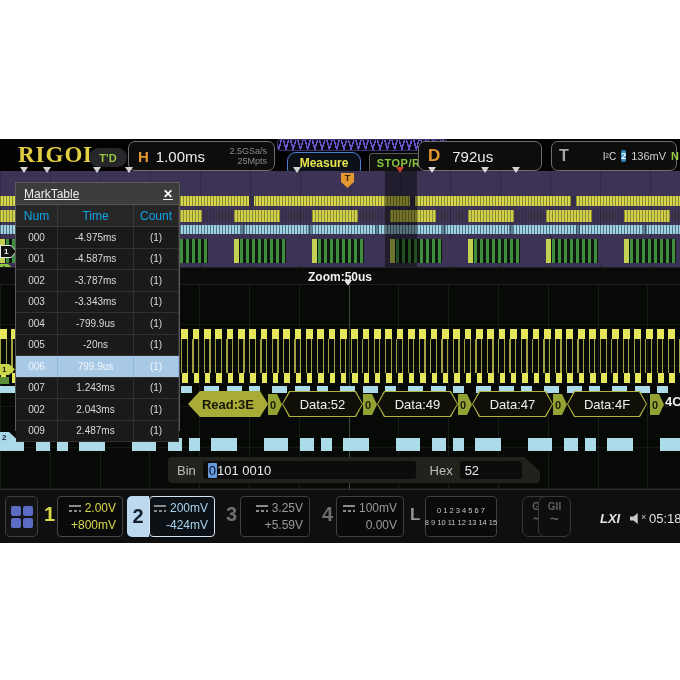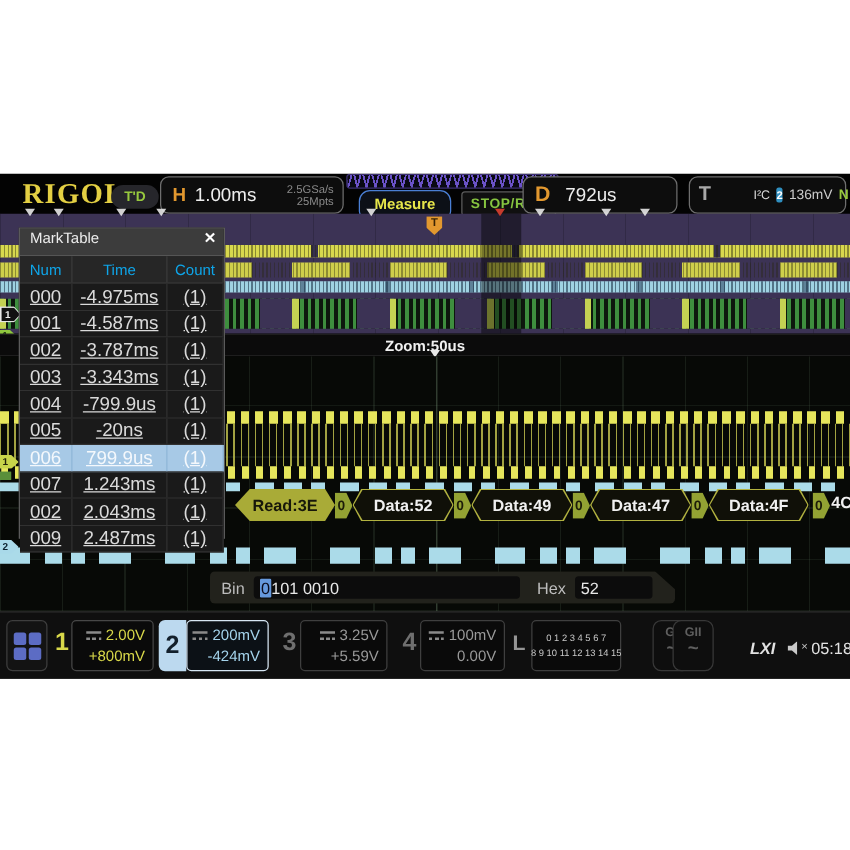--- a/index.html
+++ b/index.html
@@ -69,21 +69,21 @@
   .cy-lo{position:absolute;left:0;right:0;top:153px;height:13px;
     background:repeating-linear-gradient(90deg,#abdbe9 0 24px,transparent 24px 36px,#abdbe9 36px 50px,transparent 50px 57px,#abdbe9 57px 68px,transparent 68px 79px,#abdbe9 79px 105px,transparent 105px 132px);}
 
   
   .read-box{position:absolute;left:188px;top:106px;width:80px;height:26px;background:#a9ab37;
     clip-path:polygon(0 50%,12px 0,calc(100% - 8px) 0,100% 50%,calc(100% - 8px) 100%,12px 100%);
     color:#17170a;font-weight:bold;font-size:13px;display:flex;align-items:center;justify-content:center;}
   .dbox{position:absolute;top:106px;height:26px;}
   .dbox .shell{position:absolute;inset:0;background:#b2b240;clip-path:polygon(7px 0,calc(100% - 7px) 0,100% 50%,calc(100% - 7px) 100%,7px 100%,0 50%);}
   .dbox .inner{position:absolute;inset:1px;background:#101008;clip-path:polygon(7px 0,calc(100% - 7px) 0,100% 50%,calc(100% - 7px) 100%,7px 100%,0 50%);
-    color:#f0f0f0;font-weight:bold;font-size:13px;display:flex;align-items:center;justify-content:center;text-align:right;}
+    color:#f0f0f0;font-weight:normal;font-size:13px;display:flex;align-items:center;justify-content:center;text-align:right;}
   .sep0{position:absolute;top:109px;width:14px;height:21px;background:#93a233;clip-path:polygon(0 0,9px 0,14px 50%,9px 100%,0 100%);
     color:#1c1c08;font-weight:bold;font-size:11px;display:flex;align-items:center;justify-content:flex-start;padding-left:2px;box-sizing:border-box;}
   .tail{position:absolute;left:665px;top:109px;color:#f0f0f0;font-weight:bold;font-size:13px;}
 
   
   .bin-bar{position:absolute;left:168px;top:172px;width:372px;height:26px;background:#22221c;border-radius:4px;
     clip-path:polygon(0 0,calc(100% - 16px) 0,100% 55%,100% 100%,0 100%);display:flex;align-items:center;}
   .bh-label{color:#bdbdbd;font-size:13px;margin:0 7px 0 9px;}
   .bh-field{height:18px;background:#0c0c0c;border-radius:3px;display:flex;align-items:center;color:#e8e8e8;font-size:13px;padding:0 5px;}
   .bin-field{width:240px;}
@@ -97,27 +97,27 @@
   .tag{position:absolute;left:0;height:9px;width:13px;clip-path:polygon(0 0,8px 0,13px 50%,8px 100%,0 100%);color:#13200a;font-size:7px;font-weight:bold;line-height:9px;padding-left:2px;box-sizing:border-box;}
   .tag-g{top:125px;background:#8fc63e;}
   .tag-c{top:135px;background:#a9d9e9;color:#0d2230;}
   .zptr{position:absolute;left:0;width:15px;height:11px;clip-path:polygon(0 0,9px 0,15px 50%,9px 100%,0 100%);font-size:8px;font-weight:bold;line-height:11px;padding-left:2px;box-sizing:border-box;}
   .zptr-1{top:225px;background:#c8d44a;color:#23230a;}
   .zptr-g{top:238px;width:9px;height:7px;background:#5a8f3a;}
   .zptr-2{top:293px;background:#a9d9e9;color:#0d2230;}
 
   
   .marktable{position:absolute;left:15px;top:43px;width:165px;height:249px;background:#191919;border:1px solid #5a5a5a;box-sizing:border-box;}
-  .mt-title{height:21px;background:#3c3c3c;display:flex;color:#ececec;font-size:12px;padding-left:8px;border-bottom:1px solid #555;}
+  .mt-title{height:21px;background:#3c3c3c;display:flex;align-items:center;color:#ececec;font-size:12px;padding-left:8px;border-bottom:1px solid #555;text-decoration:underline;}
   .mt-close{margin-left:auto;width:22px;text-align:center;color:#fff;font-size:12px;font-weight:bold;cursor:default;}
   .mt-grid{display:grid;grid-template-columns:42px 76px 45px;}
   .mt-head{height:21px;background:#262626;border-bottom:1px solid #3a3a3a;}
   .mt-head span{display:flex;align-items:center;justify-content:center;color:#0ea5e9;font-size:12px;border-right:1px solid #3a3a3a;}
   .mt-row{height:20.5px;background:#1a1a1a;border-bottom:1px solid #313131;}
-  .mt-row span{display:flex;align-items:center;justify-content:center;color:#dadada;font-size:15px;border-right:1px solid #313131;text-decoration:underline;}
+  .mt-row span{display:flex;align-items:center;justify-content:center;color:#dadada;font-size:10px;border-right:1px solid #313131;}
   .mt-row.selected{background:#a7c9e6;}
   .mt-row.selected span{color:#f4f8fc;border-right-color:#8fb6d8;}
 
   
   .footer{position:absolute;left:0;top:350px;width:680px;height:54px;background:#0f0f0f;border-top:1px solid #2e2e2e;box-sizing:border-box;}
   .grid-btn{position:absolute;left:5px;top:6px;width:33px;height:41px;background:#131313;border:1px solid #3e3e3e;border-radius:5px;display:flex;align-items:center;justify-content:center;box-sizing:border-box;}
   .grid-ic{display:grid;grid-template-columns:10px 10px;grid-auto-rows:10px;gap:2px;}
   .grid-ic i{background:#5c6cc4;border-radius:2px;}
   .chnum{position:absolute;top:13px;font-size:20px;font-weight:bold;}
   .vbox{position:absolute;top:6px;height:41px;background:#0a0a0a;border:1px solid #474747;border-radius:4px;box-sizing:border-box;padding:3px 6px 0 4px;font-size:12px;line-height:17px;}

